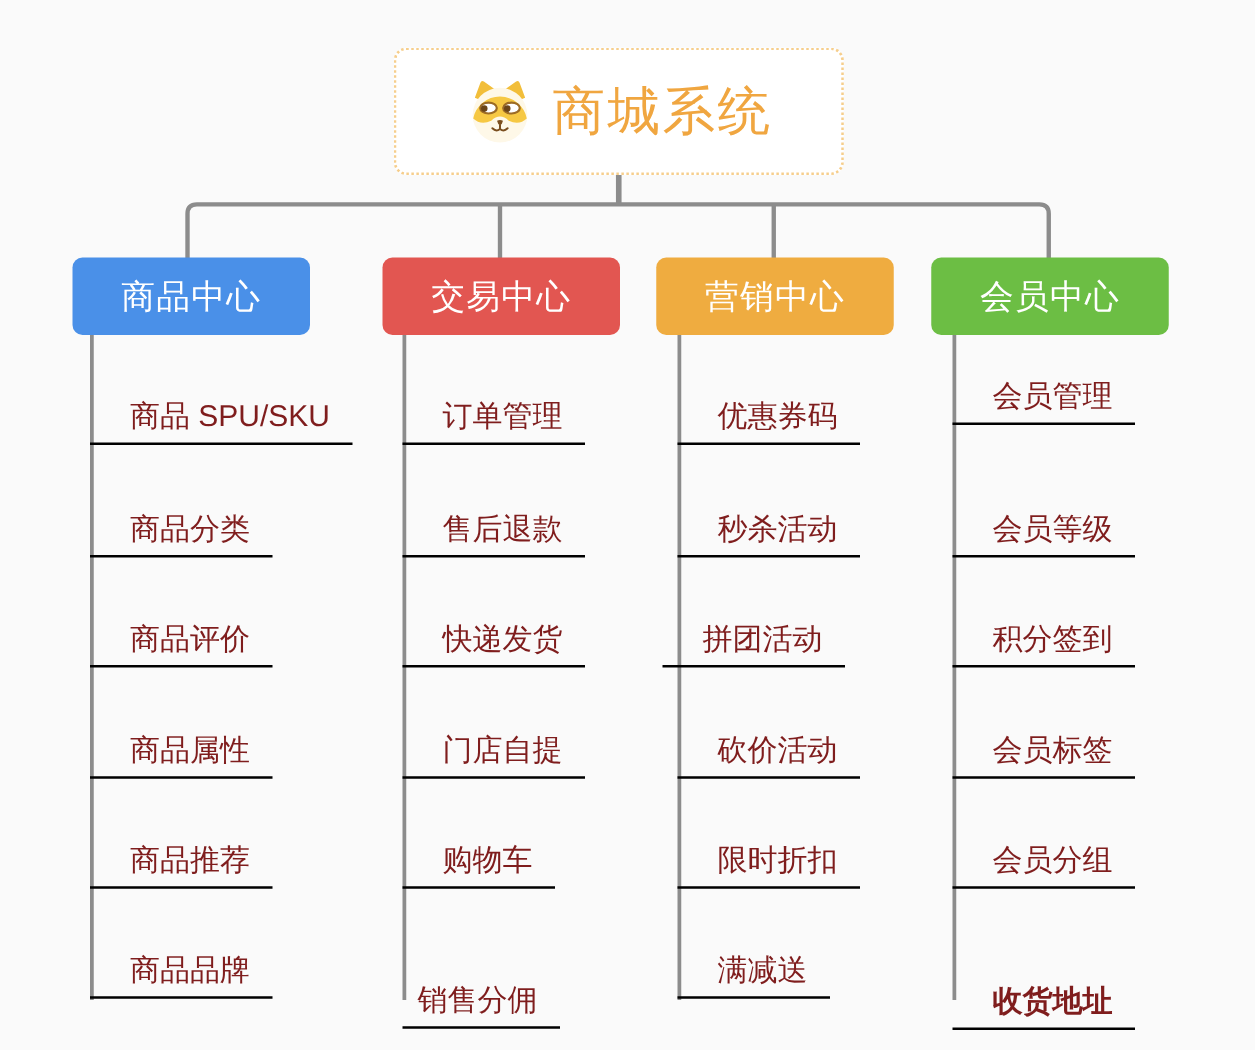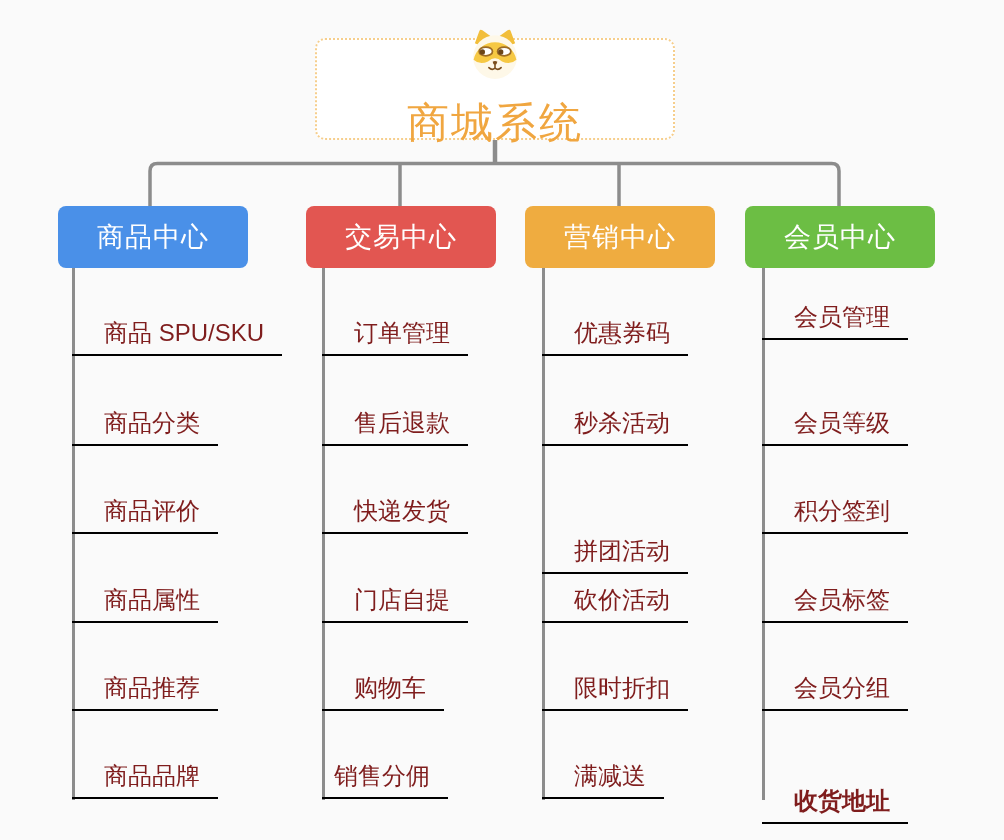--- a/index.html
+++ b/index.html
@@ -15,21 +15,20 @@
   }
   
   .root-node{
     position:absolute;left:315px;top:38px;width:360px;height:102px;
     background:#FFFFFF;
     border:2px dotted #F6CE8C;
     border-radius:10px;
     box-sizing:border-box;
     display:flex;align-items:center;justify-content:center;
     gap:14px;
-    flex-direction:column;
   }
   .root-title{
     font-size:42px;
     letter-spacing:2px;
     color:#F0A640;
     font-weight:400;
     white-space:nowrap;
   }
   .dog-icon{width:56px;height:53px;flex:0 0 auto;}
   
@@ -99,26 +98,26 @@
       <div class="leaf-node" style="left: 72px; top: 583px;">商品属性</div>
       <div class="leaf-node" style="left: 72px; top: 671px;">商品推荐</div>
       <div class="leaf-node" style="left: 72px; top: 759px;">商品品牌</div>
       <div class="branch-node" style="left: 306px; background: rgb(226, 86, 81);">交易中心</div>
       <div class="branch-trunk" style="left: 322px;"></div>
       <div class="leaf-node" style="left: 322px; top: 316px;">订单管理</div>
       <div class="leaf-node" style="left: 322px; top: 406px;">售后退款</div>
       <div class="leaf-node" style="left: 322px; top: 494px;">快递发货</div>
       <div class="leaf-node" style="left: 322px; top: 583px;">门店自提</div>
       <div class="leaf-node" style="left: 322px; top: 671px;">购物车</div>
-      <div class="leaf-node" style="left: 322px; top: 759px; padding-left: 12px;">销售分佣</div>
+      <div class="leaf-node" style="left: 322px; top: 783px; padding-left: 12px;">销售分佣</div>
       <div class="branch-node" style="left: 525px; background: rgb(239, 172, 64);">营销中心</div>
       <div class="branch-trunk" style="left: 542px;"></div>
       <div class="leaf-node" style="left: 542px; top: 316px;">优惠券码</div>
       <div class="leaf-node" style="left: 542px; top: 406px;">秒杀活动</div>
-      <div class="leaf-node" style="left: 542px; top: 494px; margin-top: 40px;">拼团活动</div>
+      <div class="leaf-node" style="left: 530px; top: 494px;">拼团活动</div>
       <div class="leaf-node" style="left: 542px; top: 583px;">砍价活动</div>
       <div class="leaf-node" style="left: 542px; top: 671px;">限时折扣</div>
       <div class="leaf-node" style="left: 542px; top: 759px;">满减送</div>
       <div class="branch-node" style="left: 745px; background: rgb(108, 190, 68);">会员中心</div>
       <div class="branch-trunk" style="left: 762px;"></div>
       <div class="leaf-node" style="left: 762px; top: 300px;">会员管理</div>
       <div class="leaf-node" style="left: 762px; top: 406px;">会员等级</div>
       <div class="leaf-node" style="left: 762px; top: 494px; text-align: center;">积分签到</div>
       <div class="leaf-node" style="left: 762px; top: 583px;">会员标签</div>
       <div class="leaf-node" style="left: 762px; top: 671px;">会员分组</div>

